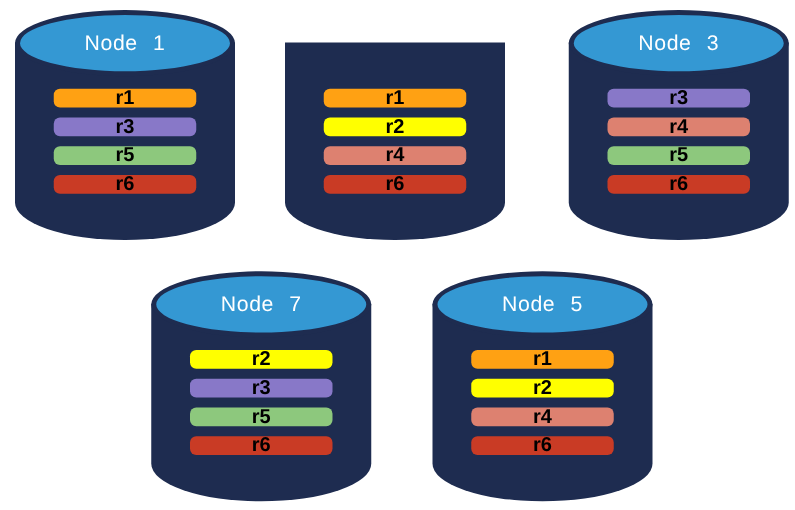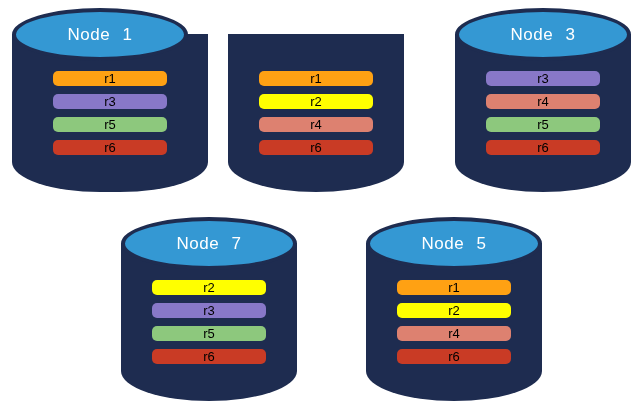--- a/index.html
+++ b/index.html
@@ -14,25 +14,25 @@
     height: 408px;
     background: #ffffff;
     overflow: hidden;
   }
   .node {
     position: absolute;
     width: 176px;
     height: 184px;
   }
   
-  .n1 { left: 12px;  top: 8px; padding-left: 20px; }
+  .n1 { left: 12px;  top: 8px; }
   .n2 { left: 228px; top: 8px; }
   .n3 { left: 444px; top: 8px; margin-left: 11px; }
   .n4 { left: 121px; top: 217px; }
-  .n5 { left: 346px; top: 217px; margin-left: 20px; }
+  .n5 { left: 346px; top: 217px; }
 
   .cyl-body {
     position: absolute;
     left: 0; right: 0;
     top: 26px; bottom: 0;
     background: #1e2c50;
     border-radius: 0 0 88px 88px / 0 0 30px 30px;
   }
   .cyl-top {
     position: absolute;
@@ -64,22 +64,22 @@
     flex-direction: column;
     gap: 8px;
   }
   .bar {
     height: 15px;
     border-radius: 5px;
     display: flex;
     align-items: center;
     justify-content: center;
     color: #000000;
-    font-size: 13px;
-    font-weight: normal;
+    font-size: 16px;
+    font-weight: bold;
     line-height: 15px;
   }
 </style>
 </head>
 <body>
 
 <div class="canvas">
 
   <div class="node n1">
     <div class="cyl-body"></div>

